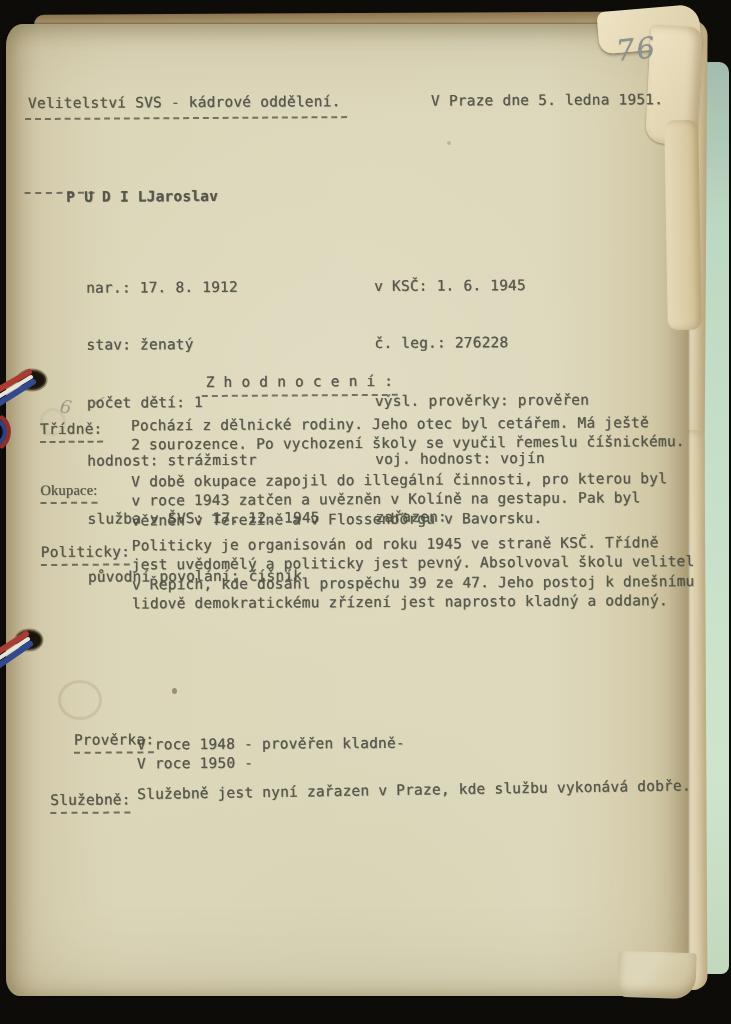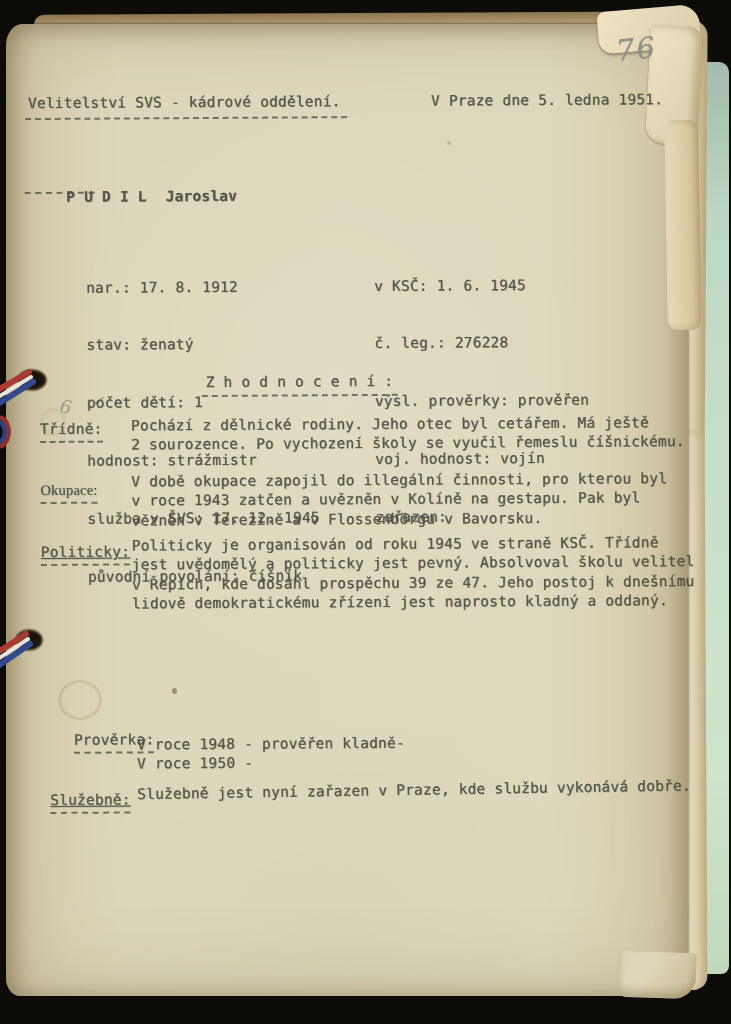--- a/index.html
+++ b/index.html
@@ -125,21 +125,21 @@
 <span class="pencil" style="left:60px;top:396px;font-size:18px;transform:rotate(8deg);">6</span>
 <span class="pencil" style="left:92px;top:392px;font-size:15px;transform:rotate(4deg);">✓</span>
 
 <div class="text-layer">
 
   <div class="tw" style="left:28px;top:94px;">Velitelství SVS - kádrové oddělení.</div>
   <div class="u-dash" style="left:25px;top:118px;width:322px;"></div>
   <div class="tw" style="left:431px;top:94px;">V Praze dne 5. ledna 1951.</div>
 
   <div class="tw bold" style="left:30px;top:169px;">
-    <span>P U D I L</span><span style="margin-left:19px;">Jaroslav</span>
+    <span>P U D I L</span><span style="">Jaroslav</span>
   </div>
   <div class="u-dash" style="left:24px;top:192px;width:70px;"></div>
 
   <div class="tw" style="left:85px;top:240px;">
     <div>nar.: 17. 8. 1912</div>
     <div>stav: ženatý</div>
     <div>počet dětí: 1</div>
     <div>hodnost: strážmistr</div>
     <div>služba v ŠVS: 17. 12. 1945</div>
     <div>původní povolání: číšník</div>
@@ -158,26 +158,26 @@
 
   <span class="tw lbl" style="left:38px;top:420px;">Třídně:</span>
   <div class="tw" style="left:129px;top:417px;">Pochází z dělnické rodiny. Jeho otec byl cetářem. Má ještě
 2 sourozence. Po vychození školy se vyučil řemeslu číšnickému.</div>
 
   <span class="tw lbl" style="left:38px;top:481px;font-family:Liberation Serif, serif;">Okupace:</span>
   <div class="tw" style="left:129px;top:473px;">V době okupace zapojil do illegální činnosti, pro kterou byl
 v roce 1943 zatčen a uvězněn v Kolíně na gestapu. Pak byl
 vězněn v Terezíně a v Flossenbörgu v Bavorsku.</div>
 
-  <span class="tw lbl" style="left:38px;top:543px;text-decoration:underline;">Politicky:</span>
+  <span class="tw lbl" style="left:38px;top:543px;">Politicky:</span>
   <div class="tw" style="left:129px;top:537px;">Politicky je organisován od roku 1945 ve straně KSČ. Třídně
 jest uvědomělý a politicky jest pevný. Absolvoval školu velitel
 v Řepích, kde dosáhl prospěchu 39 ze 47. Jeho postoj k dnešnímu
 lidově demokratickému zřízení jest naprosto kladný a oddaný.</div>
 
   <span class="tw lbl" style="left:46px;top:731px;margin-left:24px;">Prověrka:</span>
   <div class="tw" style="left:133px;top:736px;">V roce 1948 - prověřen kladně-
 V roce 1950 -</div>
 
-  <span class="tw lbl" style="left:46px;top:791px;text-decoration:underline;">Služebně:</span>
+  <span class="tw lbl" style="left:46px;top:791px;">Služebně:</span>
   <div class="tw" style="left:133px;top:783px;transform:rotate(-.55deg);">Služebně jest nyní zařazen v Praze, kde službu vykonává dobře.</div>
 
 </div>
 
 </body></html>

